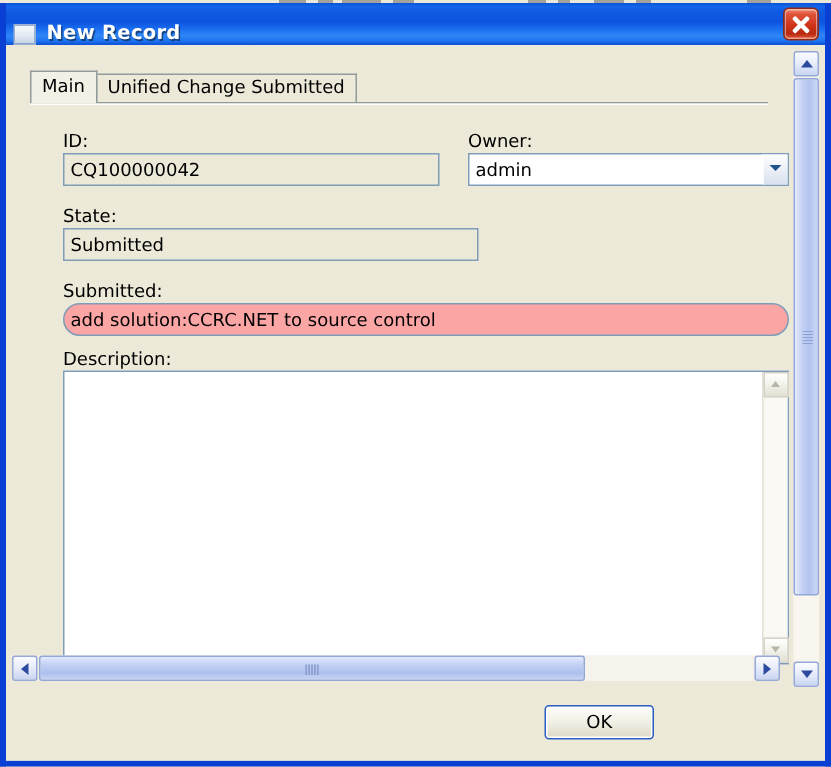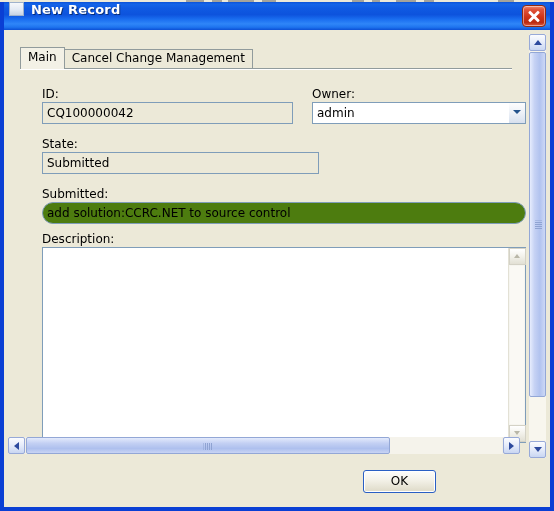--- a/index.html
+++ b/index.html
@@ -31,21 +31,21 @@
     border-top: none;
     border-bottom-width: 4px;
   }
 
   
   #titlebar {
     position: absolute; left: 0; top: 0; right: 0; height: 28px;
     background: linear-gradient(to bottom,
         #0a52d8 0%, #1464e8 8%, #0f5ae2 22%, #0d53dd 45%,
         #1a6ef0 62%, #2f86f8 78%, #1e74ef 90%, #0c4fd5 100%);
-    display: flex; align-items: flex-start;
+    display: flex; align-items: flex-end;
     padding-left: 5px;
     overflow: hidden;
   }
   #win-icon {
     width: 15px; height: 14px;
     background: linear-gradient(to bottom, #f6f8fb 0%, #e3eaf4 55%, #c7d3e4 100%);
     border: 1px solid #9fb2cc;
     box-sizing: border-box;
     flex: none;
   }
@@ -146,21 +146,21 @@
     box-sizing: border-box;
     border: 1px solid #7f9db9;
     font-size: 12px;
     color: #000;
     line-height: 1;
     padding: 4px 3px 3px 4px;
     white-space: nowrap;
     overflow: hidden;
   }
   .tbox.readonly { background: #ece9d8; }
-  .tbox.editable { background: #4d7c0f; border-radius: 11px; }
+  .tbox.editable { background: #fca5a5; border-radius: 11px; }
 
   
   #owner-combo {
     position: absolute;
     box-sizing: border-box;
     border: 1px solid #7f9db9;
     background: #ffffff;
     display: flex; align-items: center;
   }
   #owner-value {
@@ -353,21 +353,21 @@
   </div>
 
   <div id="client">
 
     <div id="scroll-region">
 
       <div id="form-pane">
 
         <div id="tabstrip">
           <div class="tab active">Main</div>
-          <div class="tab">Cancel Change Management</div>
+          <div class="tab">Unified Change Submitted</div>
         </div>
         <div id="tab-underline"></div>
         <div id="tab-underline2"></div>
         <div id="active-notch" style="left: 13px; width: 43px;"></div>
 
         <div class="field-label" style="left:34px; top:53px;text-align:right;">ID:</div>
         <div class="tbox readonly" style="left:34px; top:68px; width:251px; height:22px;">CQ100000042</div>
 
         <div class="field-label" style="left:304px; top:53px;">Owner:</div>
         <div id="owner-combo" style="left:304px; top:68px; width:214px; height:22px;">

